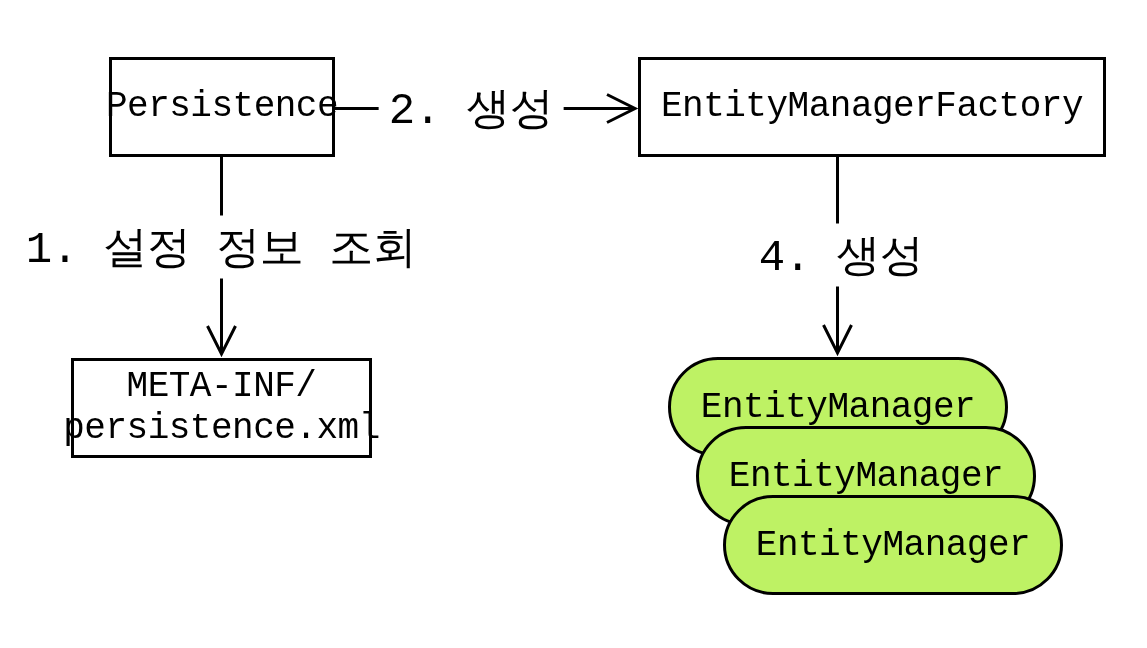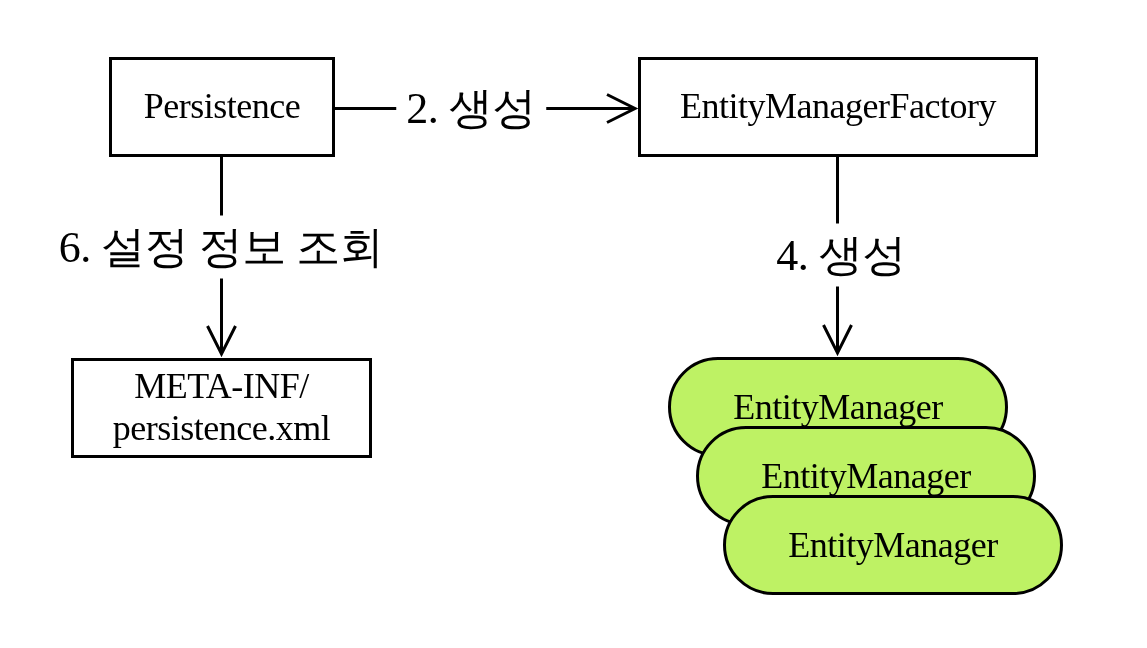--- a/index.html
+++ b/index.html
@@ -5,21 +5,21 @@
   html, body {
     margin: 0;
     padding: 0;
     background: #ffffff;
   }
   .canvas {
     position: relative;
     width: 1147px;
     height: 648px;
     background: #ffffff;
-    font-family: Liberation Serif, serif;
+    font-family: Liberation Mono, monospace;
     color: #000000;
     overflow: hidden;
   }
   .connectors {
     position: absolute;
     left: 0;
     top: 0;
     z-index: 0;
   }
   .connectors path {
@@ -36,21 +36,21 @@
     display: flex;
     align-items: center;
     justify-content: center;
     text-align: center;
     font-size: 36px;
     font-weight: 300;
     letter-spacing: -0.5px;
     line-height: 1.16;
   }
   .node-persistence { left: 109px; top: 57px;  width: 226px; height: 100px; z-index: 1; }
-  .node-emf         { left: 638px; top: 57px;  width: 400px; height: 100px; z-index: 1; }
+  .node-emf         { left: 638px; top: 57px;  width: 468px; height: 100px; z-index: 1; }
   .node-metainf     { left: 71px;  top: 358px; width: 301px; height: 100px; z-index: 1; }
   .pill {
     position: absolute;
     box-sizing: border-box;
     width: 340px;
     height: 100px;
     background: #bef264;
     border: 3px solid #000000;
     border-radius: 50px;
     display: flex;
@@ -115,19 +115,19 @@
   </div>
 
   <div class="pill pill-2">
     <span>EntityManager</span>
   </div>
 
   <div class="pill pill-3">
     <span>EntityManager</span>
   </div>
 
-  <div class="edge-label edge-label-1">6. 설정 정보 조회</div>
+  <div class="edge-label edge-label-1">1. 설정 정보 조회</div>
 
   <div class="edge-label edge-label-2">2. 생성</div>
 
   <div class="edge-label edge-label-3">4. 생성</div>
 
 </div>
 
 </body></html>

